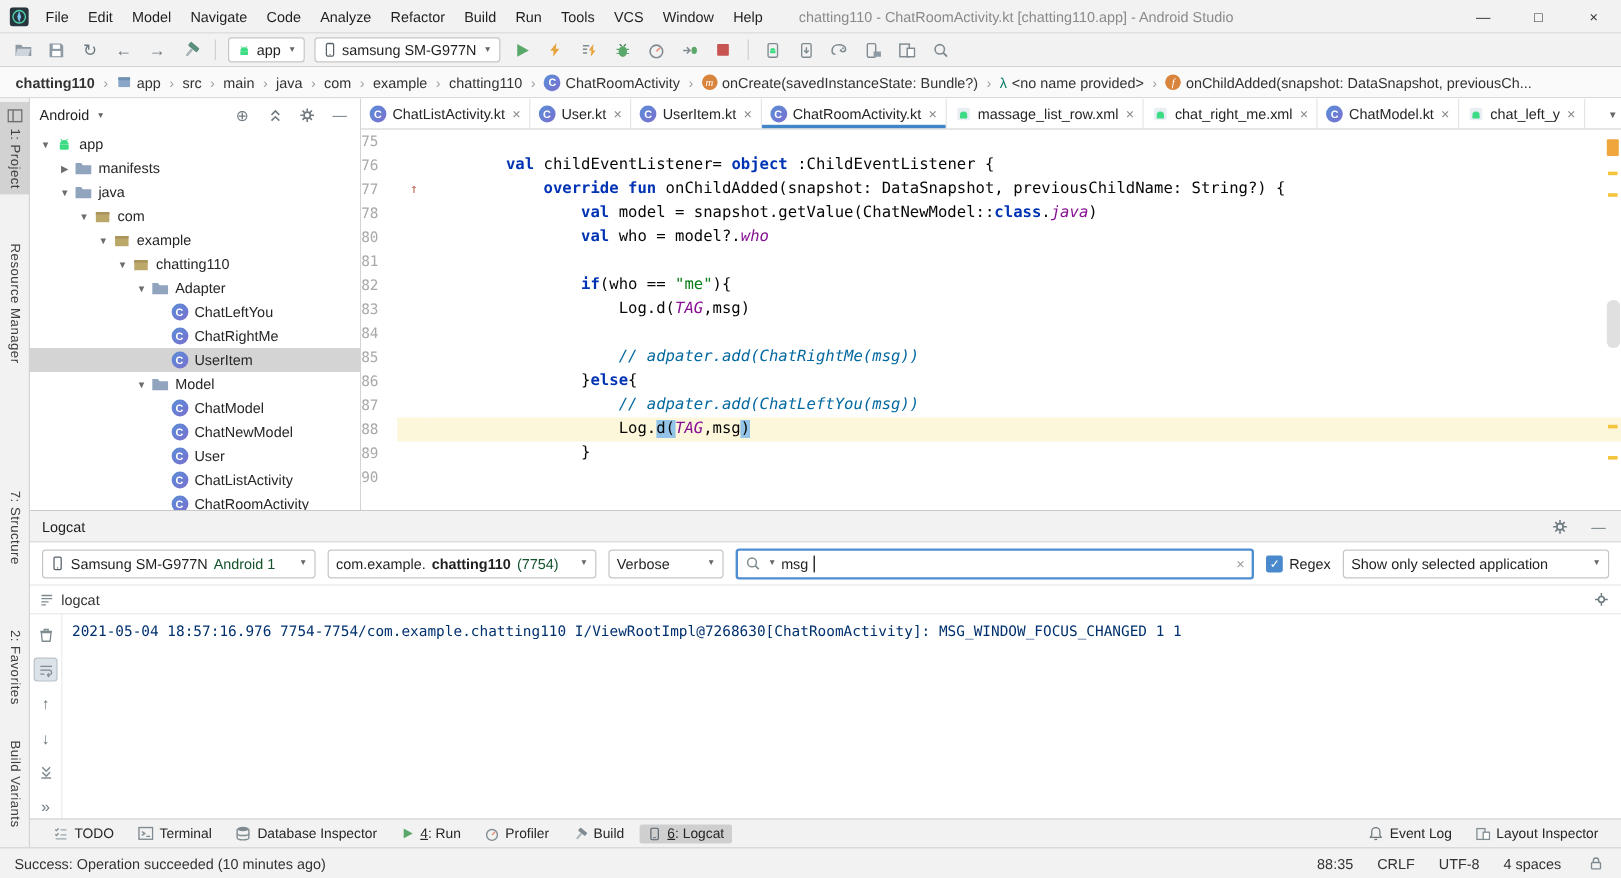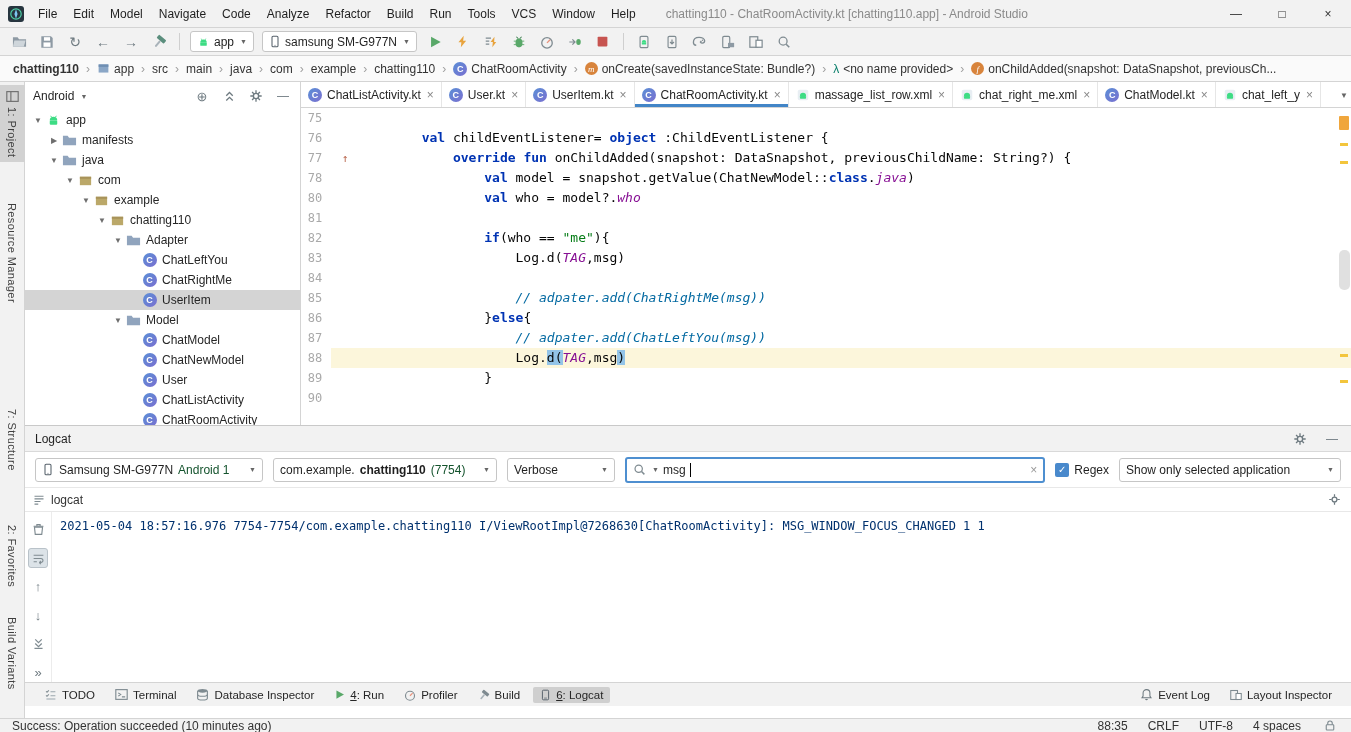--- a/index.html
+++ b/index.html
@@ -52,21 +52,21 @@
 .tree-ic{width:17px;flex:none;display:inline-flex;justify-content:center;margin-right:4px}
 
 .editor{flex:1;display:flex;flex-direction:column;min-width:0;background:#fff}
 .tabs{height:26px;flex:none;display:flex;border-bottom:1px solid #d4d4d4;position:relative;overflow:hidden;padding-right:14px;background:#fff}
 .tab{display:flex;align-items:center;gap:5px;padding:0 7px;border-right:1px solid #e6e6e6;position:relative;white-space:nowrap;color:#262626;font-size:12px}
 .tab.active::after{content:"";position:absolute;left:0;right:0;bottom:0;height:3px;background:#4285c7}
 .tab-close{color:#888;margin-left:1px;font-size:12px}
 .tab-overflow{position:absolute;right:3px;top:9px;font-size:8px;color:#666}
 .code{flex:1;position:relative;overflow:hidden;font-family:"DejaVu Sans Mono","Liberation Mono",monospace;font-size:13px;line-height:20px}
 .code-line{display:flex;height:20px}
-.lnum{width:30px;flex:none;text-align:center;color:#a9a9a9;font-size:12px;padding-right:2px}
+.lnum{width:30px;flex:none;text-align:left;color:#a9a9a9;font-size:12px;padding-right:2px}
 .gmark{width:28px;flex:none;text-align:center}
 .ltext{flex:1;white-space:pre;color:#070707}
 .code-line.cur .ltext,.code-line.cur .gmark{background:#fcf6db}
 .tok-k{color:#0033b3;font-weight:bold}
 .tok-s{color:#067d17}
 .tok-c{color:#0369a1;font-style:italic}
 .tok-fi{color:#871094;font-style:italic}
 .tok-b{background:#93c4e8}
 .scroll-marks{position:absolute;top:0;right:0;width:14px;height:100%}
 .smark{position:absolute;right:3px;width:8px;height:3px;background:#f3c53c}
@@ -75,41 +75,41 @@
 
 .logcat{height:257px;flex:none;display:flex;flex-direction:column;border-top:1px solid #c9c9c9;background:#fff}
 .lc-header{height:26px;flex:none;background:#f2f2f2;border-bottom:1px solid #d9d9d9;display:flex;align-items:center;padding:0 10px}
 .lc-header-icons{margin-left:auto;display:flex;gap:14px;align-items:center;color:#6e7a80}
 .lc-toolbar{height:36px;flex:none;display:flex;align-items:center;gap:10px;padding:0 10px;border-bottom:1px solid #e8e8e8}
 .lc-combo{height:24px;border:1px solid #c6c6c6;border-radius:3px;background:#fff;display:flex;align-items:center;padding:0 6px;gap:5px;white-space:nowrap;overflow:hidden}
 .lc-combo .dim{color:#14532d}
 .lc-combo .dd{margin-left:auto}
 .w-device{width:228px}
 .w-process{width:224px}
-.w-level{width:108px}
+.w-level{width:96px}
 .search{flex:1;height:26px;border:2px solid #4e8fd0;border-radius:3px;display:flex;align-items:center;padding:0 6px;gap:4px;background:#fff}
 .scaret{width:1px;height:14px;background:#000}
 .sclear{margin-left:auto;color:#9a9a9a}
 .cb{display:flex;align-items:center;gap:5px}
 .cb-box{width:14px;height:14px;background:#4989cc;border-radius:2px;color:#fff;font-size:10px;display:flex;align-items:center;justify-content:center}
 .w-scope{width:222px}
 .lc-subbar{height:24px;flex:none;display:flex;align-items:center;padding:0 8px;gap:6px;border-bottom:1px solid #e8e8e8;color:#333}
 .lc-body{flex:1;display:flex;min-height:0}
 .lc-gutter{width:27px;flex:none;border-right:1px solid #ececec;display:flex;flex-direction:column;align-items:center;padding-top:8px;gap:9px;color:#6e7a80}
 .lcg-btn{width:20px;height:20px;display:flex;align-items:center;justify-content:center;border-radius:3px}
 .lcg-btn.active{background:#dce3e8;border:1px solid #b9c2c9}
 .lc-log{flex:1;padding:6px 8px;font-family:"DejaVu Sans Mono","Liberation Mono",monospace;font-size:12px;line-height:17px;white-space:pre;overflow:hidden;color:#00316e}
 
 .tw-bar{height:24px;flex:none;background:#f2f2f2;border-top:1px solid #d4d4d4;display:flex;align-items:center;padding:0 12px;gap:22px}
 .tw-group{display:flex;align-items:center;gap:6px}
 .tw-group.right{margin-left:auto}
 .tw-btn{display:flex;align-items:center;gap:5px;padding:2px 7px;border-radius:2px;color:#262626;font-size:11.5px}
 .tw-btn.active{background:#cfcfcf}
 
-.statusbar{height:14px;flex:none;background:#f2f2f2;border-top:1px solid #d4d4d4;display:flex;align-items:center;padding:0 12px;color:#333}
+.statusbar{height:26px;flex:none;background:#f2f2f2;border-top:1px solid #d4d4d4;display:flex;align-items:center;padding:0 12px;color:#333}
 .sb-right{margin-left:auto;display:flex;align-items:center;gap:20px}
 
 .cls-ic{width:14px;height:14px;border-radius:50%;background:linear-gradient(135deg,#5a8fd6,#7a6fd0);color:#fff;font-size:9px;font-weight:bold;display:inline-flex;align-items:center;justify-content:center;font-family:"Liberation Sans",sans-serif}
 .mth-ic{width:13px;height:13px;border-radius:50%;background:#d8843c;color:#fff;font-size:9px;font-style:italic;display:inline-flex;align-items:center;justify-content:center;font-family:"Liberation Serif",serif}
 </style>
 </head>
 <body>
 
 <div class="app">
 

